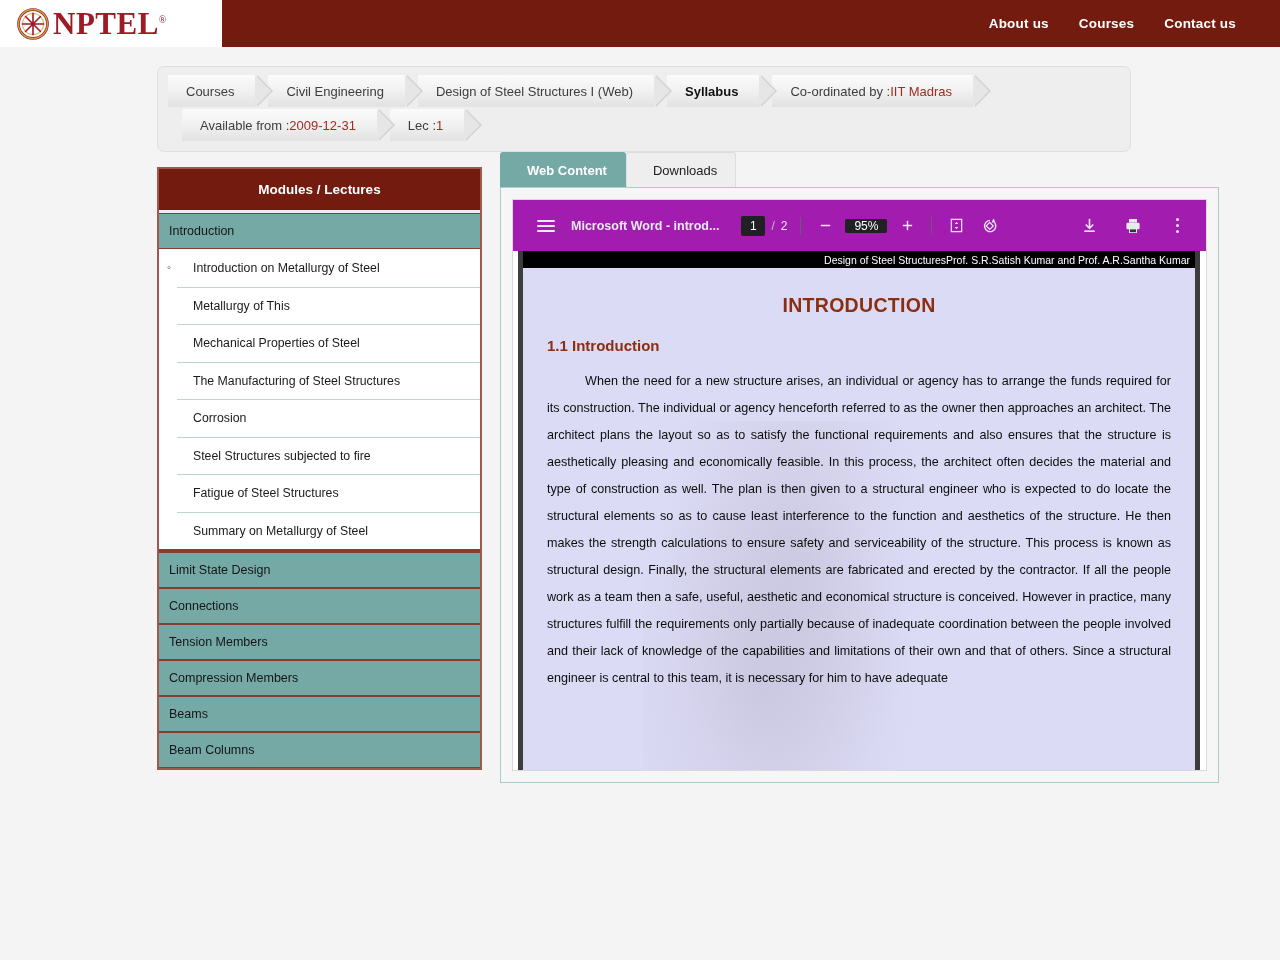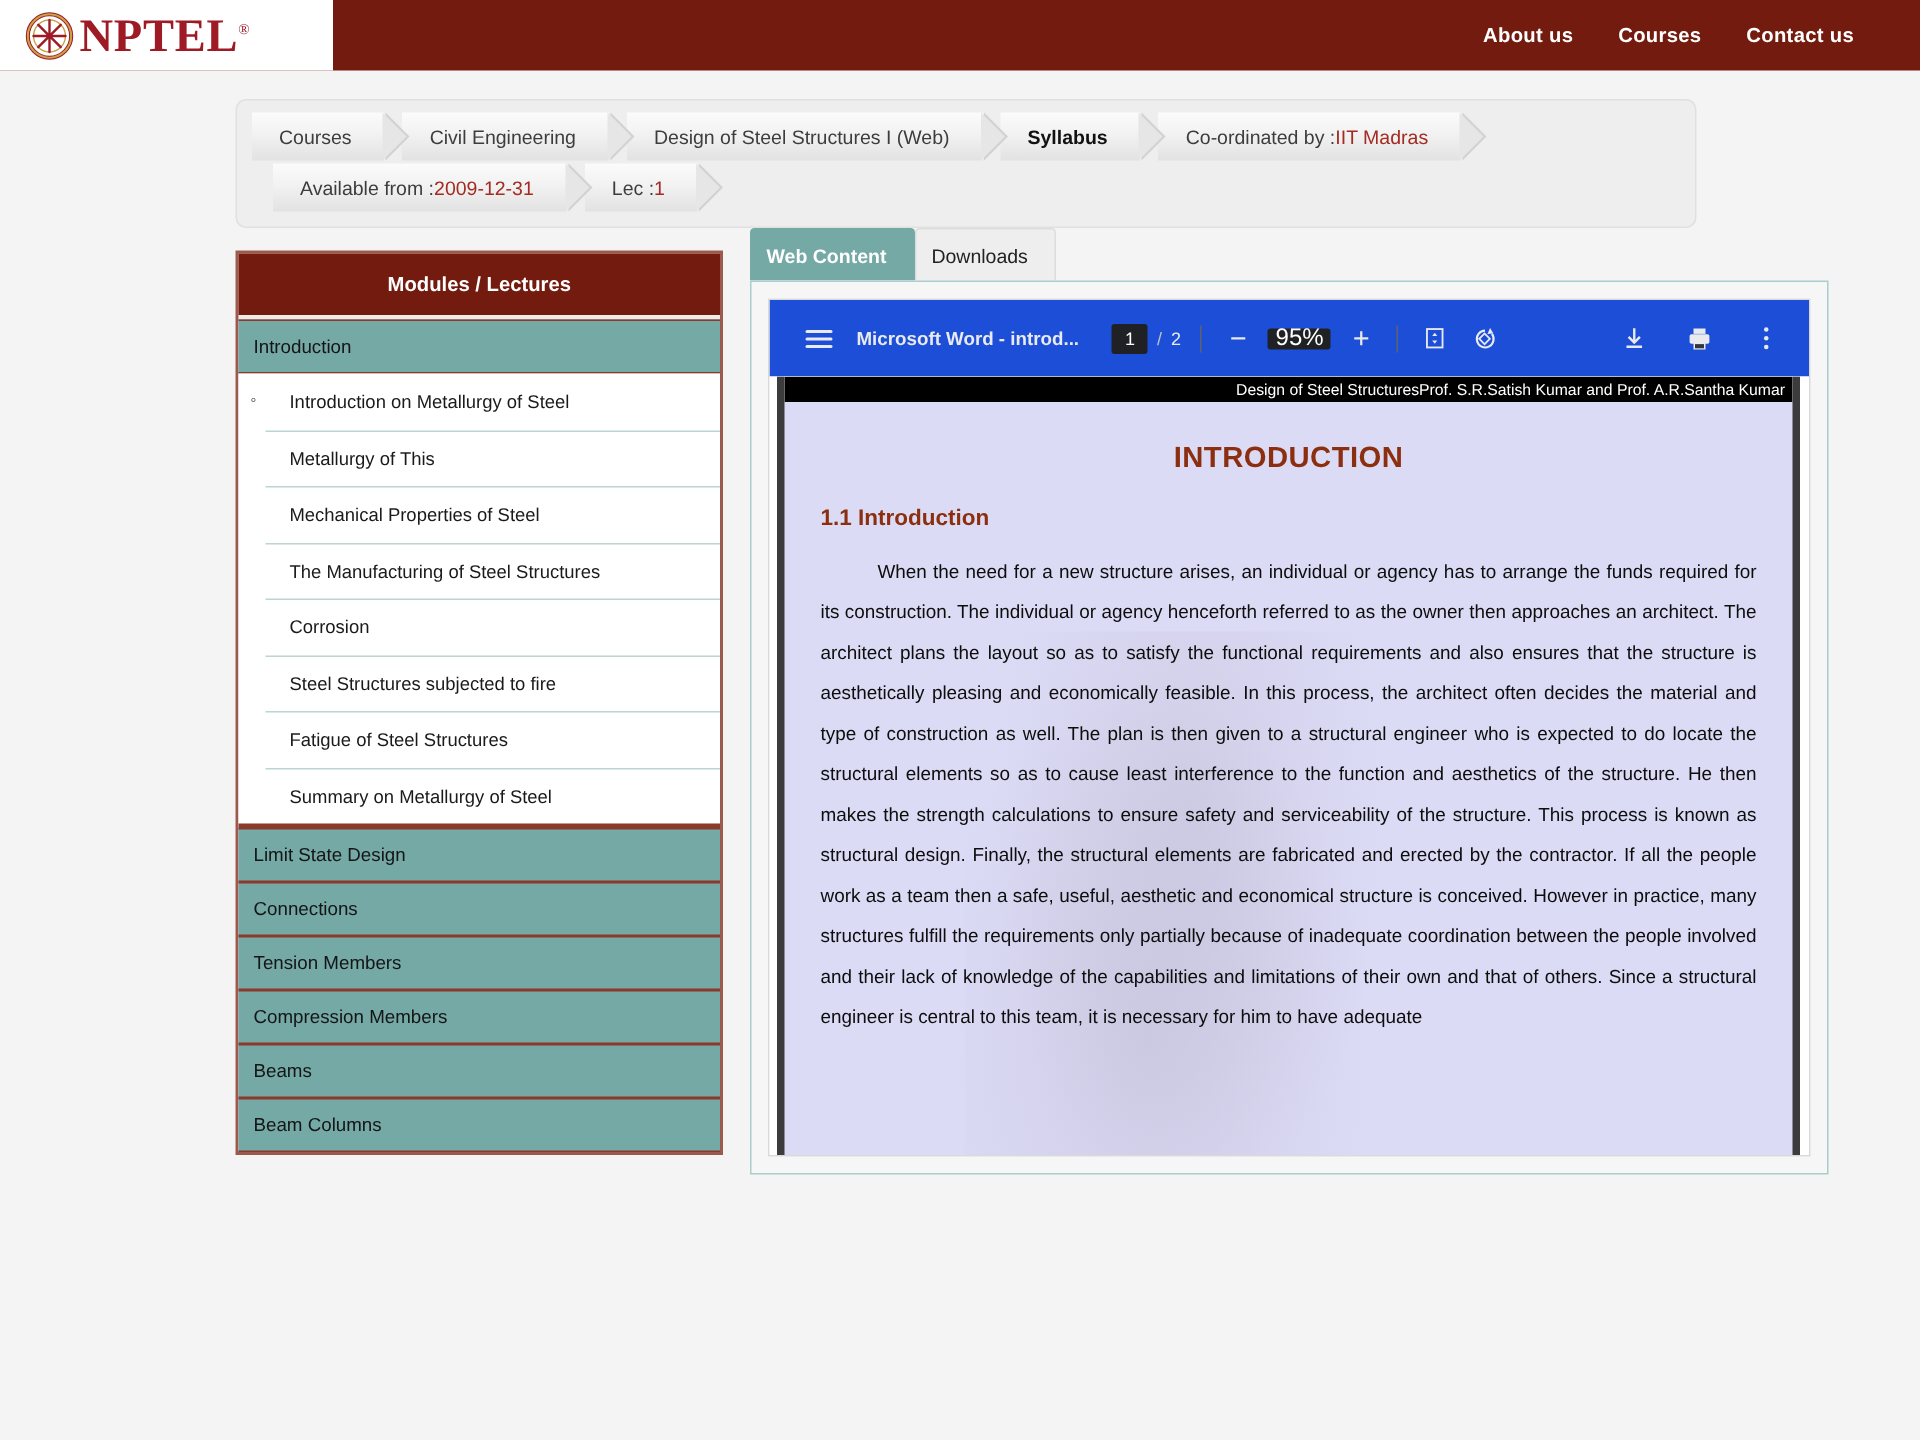--- a/index.html
+++ b/index.html
@@ -160,21 +160,21 @@
 
   
   .tabs {
     position: absolute;
     left: 500px; top: 152px;
     display: flex;
     align-items: flex-end;
   }
   .tab {
     font-size: 13px;
-    padding: 10px 18px 9px 10px;
+    padding: 10px 18px 9px 26px;
     background: #eeeeee;
     border: 1px solid #dddddd;
     border-bottom: none;
     color: #222;
     cursor: pointer;
     border-radius: 3px 3px 0 0;
     text-align: right;
   }
   .tab.active {
     background: #74a9a6;
@@ -196,21 +196,21 @@
     background: #ffffff;
     border: 1px solid #d9d9d9;
     display: flex;
     flex-direction: column;
     overflow: hidden;
   }
 
   
   .pdf-toolbar {
     height: 51px;
-    background: #1d4ed8;
+    background: #a21caf;
     display: flex;
     align-items: center;
     color: #e8eaed;
     font-size: 12.5px;
     padding: 0 16px 0 12px;
     flex: 0 0 51px;
     text-align: right;
   }
   .tb-left { display: flex; align-items: center; gap: 0; }
   .hamburger { width: 18px; display: flex; flex-direction: column; gap: 3px; margin: 0 16px 0 12px; cursor: pointer; }
@@ -232,21 +232,21 @@
     width: 22px; height: 22px;
     display: flex; align-items: center; justify-content: center;
     cursor: pointer;
     color: #e8eaed;
   }
   .zoombox {
     background: #202124;
     color: #fff;
     min-width: 42px; height: 14px;
     display: flex; align-items: center; justify-content: center;
-    font-size: 16px;
+    font-size: 12px;
     margin: 16px 9px;
     border-radius: 2px;
   }
   .tb-right { margin-left: auto; display: flex; align-items: center; gap: 22px; padding-right: 2px; }
 
   
   .pdf-stage {
     flex: 1;
     background: #ffffff;
     overflow: hidden;

